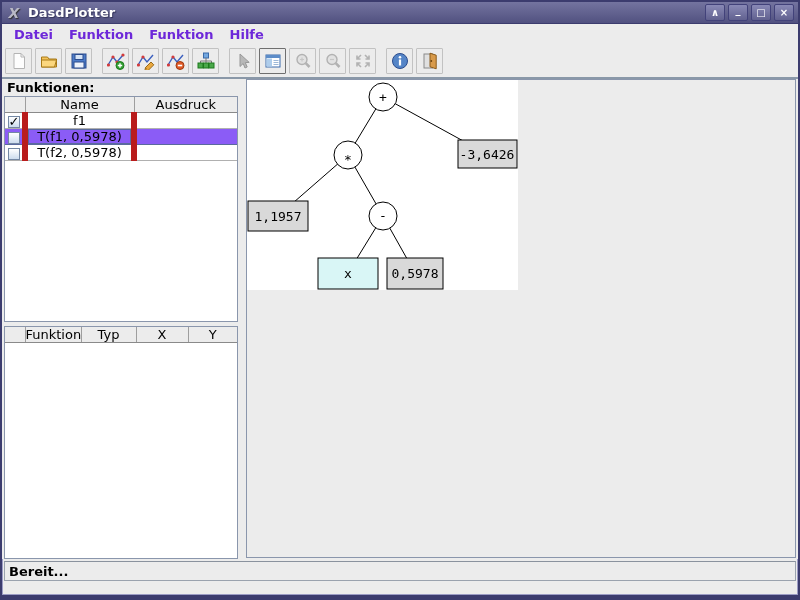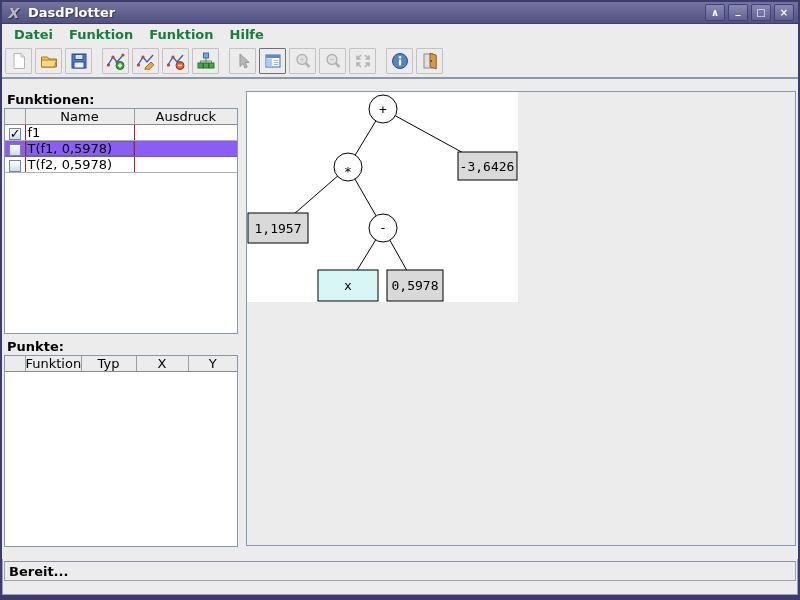--- a/index.html
+++ b/index.html
@@ -19,46 +19,46 @@
   .win-btn { width:20px; height:17px; margin-left:3px; display:flex; align-items:center;
     justify-content:center; background:linear-gradient(#8989b6,#61618f);
     border:1px solid #42427a; border-radius:2px; color:#fff; font-weight:bold;
     font-size:10px; line-height:1; cursor:default; }
   .win-btn span { pointer-events:none; }
   .glyph-min { position:relative; top:-3px; }
 
   
   .menubar { height:21px; flex:0 0 21px; display:flex; align-items:center;
     padding-left:4px; background:#ececec; }
-  .menu-item { font-weight:bold; font-size:13px; color:#15803d; padding:2px 8px; }
+  .menu-item { font-weight:bold; font-size:13px; color:#6d28d9; padding:2px 8px; }
 
   
   .toolbar { height:32px; flex:0 0 32px; display:flex; align-items:center;
     padding:2px 3px; background:#ececec; }
   .tb-group { display:flex; gap:3px; margin-right:10px; }
   .tb-btn { width:27px; height:26px; display:flex; align-items:center; justify-content:center;
     background:#ececec; border:1px solid #c2c2c2; border-radius:1px; }
   .tb-btn.active { border:1px solid #6f6f6f; }
   .tb-btn svg { display:block; }
 
   
-  .content { flex:1; display:flex; border-top:2px solid #8a98a8; padding:12px 2px;
+  .content { flex:1; display:flex; border-top:2px solid #8a98a8; padding:0 2px;
     background:#ececec; min-height:0; }
   .left-panel { width:234px; flex:0 0 234px; display:flex; flex-direction:column; min-height:0; }
   .panel-label { font-weight:bold; font-size:13px; color:#000; padding:1px 0 1px 3px; height:17px; }
   .table-box { border:1px solid #8a96ac; background:#fff; overflow:hidden; }
   .fn-box { height:226px; }
   .section-pt { flex:1; display:flex; flex-direction:column; margin-top:4px; min-height:0; }
   .pt-box { flex:1; }
 
-  table { border-collapse:collapse; width:100%; table-layout:fixed; font-size:13px; }
+  table { border-collapse:collapse; width:100%; table-layout:fixed; font-size:13px;text-align:center; }
   th { font-weight:normal; background:#ececec; height:15px; border-bottom:1px solid #8a8a8a;
     border-right:1px solid #9e9e9e; overflow:hidden; white-space:nowrap; }
   th:last-child { border-right:none; }
-  td { height:16px; border-bottom:1px solid #b0b0b0; border-right:1px solid #b91c1c;
+  td { height:16px; border-bottom:1px solid #b0b0b0; border-right:6px solid #b91c1c;
     padding:0 2px; overflow:hidden; white-space:nowrap; background:#fff; }
   td:last-child { border-right:none; }
   tr.selected td { background:#8b5cf6; border-top:1px solid #5a6a9e; border-bottom:1px solid #5a6a9e; }
   tr.selected td.name-cell { box-shadow:inset 0 0 0 1px #5a6a9e; }
   .cb-cell { text-align:center; padding:0; }
   .checkbox { display:inline-block; width:12px; height:12px; vertical-align:middle;
     border:1px solid #7488a4; background:linear-gradient(#ffffff,#cddcee);
     position:relative; }
   .checkbox.checked::after { content:"✓"; position:absolute; left:0px; top:-3px;
     font-size:13px; font-weight:bold; color:#000; }
@@ -261,21 +261,20 @@
                 <td class="cb-cell"><span class="checkbox"></span></td>
                 <td class="name-cell">T(f2, 0,5978)</td>
                 <td></td>
               </tr>
             </tbody>
           </table>
         </div>
       </div>
 
       <div class="section-pt">
-        <div class="panel-label">Punkte:</div>
         <div class="table-box pt-box">
           <table>
             <colgroup>
                 <col style="width:20px">
                 <col style="width:56px">
                 <col style="width:55px">
                 <col style="width:52px">
                 <col>
               </colgroup>
             <thead>

